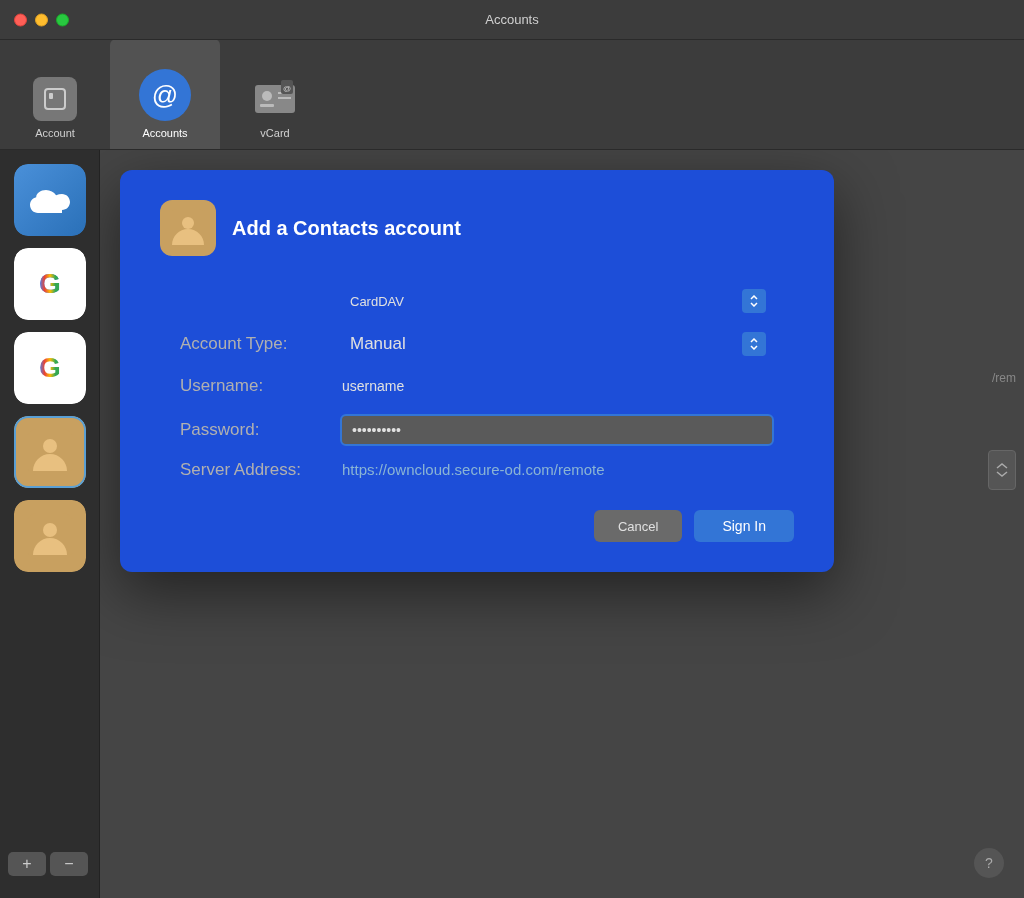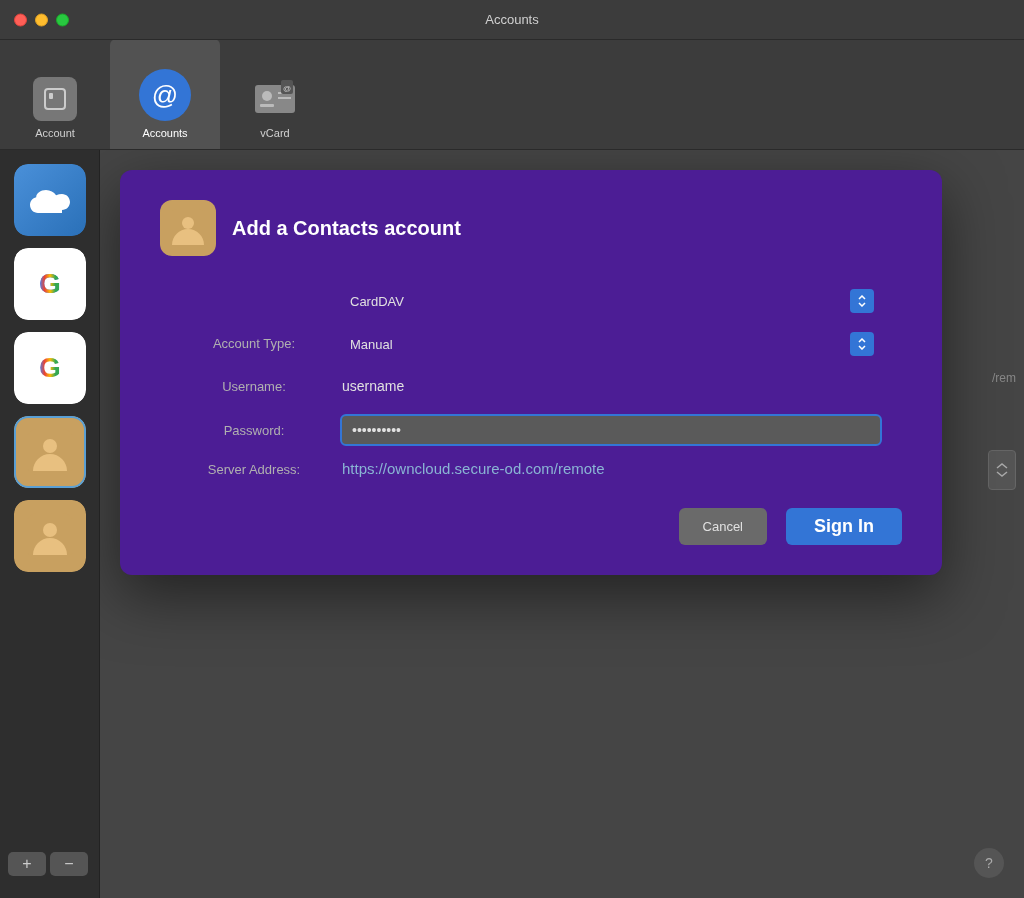--- a/index.html
+++ b/index.html
@@ -199,22 +199,22 @@
     .modal-overlay {
       position: absolute;
       inset: 0;
       display: flex;
       align-items: flex-start;
       justify-content: flex-start;
       padding: 20px 0 0 20px;
     }
 
     .modal {
-      width: 822px;
-      background: #4c1d95;
+      width: 714px;
+      background: #1d4ed8;
       border-radius: 12px;
       padding: 30px 40px 30px;
       box-shadow: 0 20px 60px rgba(0,0,0,0.5);
     }
 
     .modal-header {
       display: flex;
       align-items: center;
       gap: 16px;
       margin-bottom: 30px;
@@ -243,24 +243,24 @@
     }
 
     .form-row {
       display: flex;
       align-items: center;
       margin-bottom: 14px;
     }
 
     .form-label {
       width: 160px;
-      text-align: center;
+      text-align: left;
       padding-right: 12px;
       color: #b0b0b0;
-      font-size: 13px;
+      font-size: 17px;
     }
 
     .form-field {
       flex: 1;
     }
 
     .select-field {
       width: 100%;
       background: #5a5a5a;
       border: 1px solid #666;
@@ -316,43 +316,43 @@
     .server-address-text {
       color: #8ab4d4;
       font-size: 15px;
       padding: 6px 2px;
     }
 
     
     .button-row {
       display: flex;
       justify-content: flex-end;
-      gap: 19px;
+      gap: 12px;
       margin-top: 30px;
       padding-right: 0;
     }
 
     .btn-cancel {
       padding: 8px 24px;
       background: #6a6a6a;
       border: none;
       border-radius: 6px;
       color: #e0e0e0;
       font-size: 13px;
       cursor: pointer;
     }
 
     .btn-signin {
       padding: 8px 28px;
       background: #3375d6;
       border: none;
       border-radius: 6px;
       color: #ffffff;
-      font-size: 18px;
-      font-weight: 700;
+      font-size: 14px;
+      font-weight: 400;
       cursor: pointer;
     }
 
     
     .help-btn {
       position: absolute;
       bottom: 20px;
       right: 20px;
       width: 30px;
       height: 30px;
@@ -594,21 +594,21 @@
             <div class="form-label">Account Type:</div>
             <div class="form-field">
               <div class="select-wrapper">
                 <select class="select-field" style="opacity: 0;"><option value="Manual">Manual</option><option value="Automatic">Automatic</option></select>
                 <div class="chevron">
                   <svg width="10" height="12" viewBox="0 0 10 12">
                       <path d="M2 4L5 1L8 4" stroke="white" stroke-width="1.5" fill="none"></path>
                       <path d="M2 8L5 11L8 8" stroke="white" stroke-width="1.5" fill="none"></path>
                     </svg>
                 </div>
-                <span style="position:absolute; left:10px; top:50%; transform:translateY(-50%); color:#e0e0e0; font-size:13px; pointer-events:none;">Manual</span>
+                <span style="position:absolute; left:10px; top:50%; transform:translateY(-50%); color:#e0e0e0; font-size:17px; pointer-events:none;">Manual</span>
               </div>
             </div>
           </div>
 
           <div class="form-row">
             <div class="form-label">Username:</div>
             <div class="form-field">
               <input type="text" class="text-field" style="background: transparent; border: none; outline: none; color: rgb(224, 224, 224); font-size: 14px; width: 100%; padding: 6px 2px;" value="username">
             </div>
           </div>

